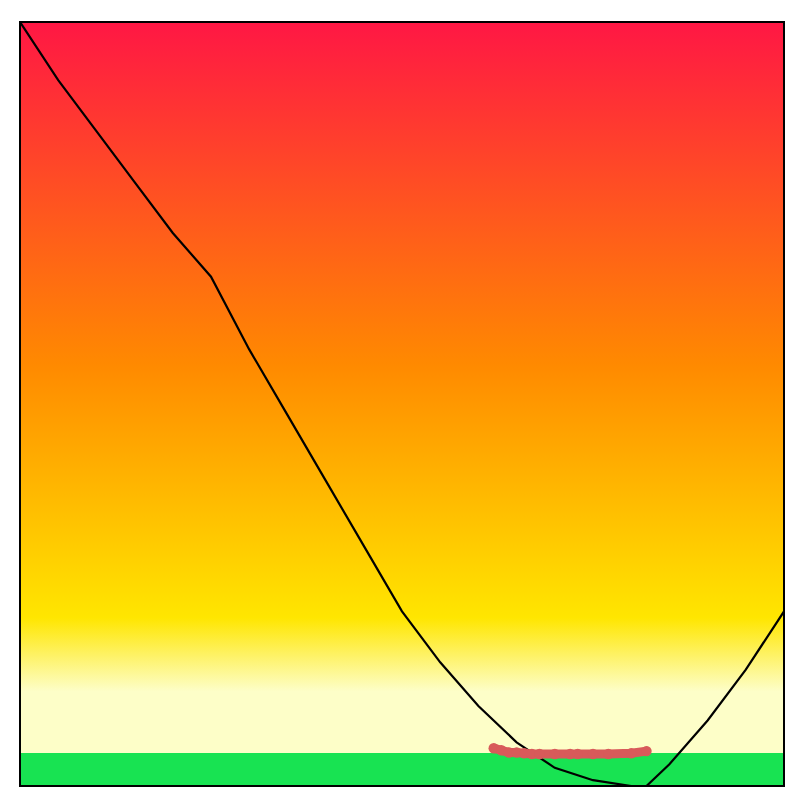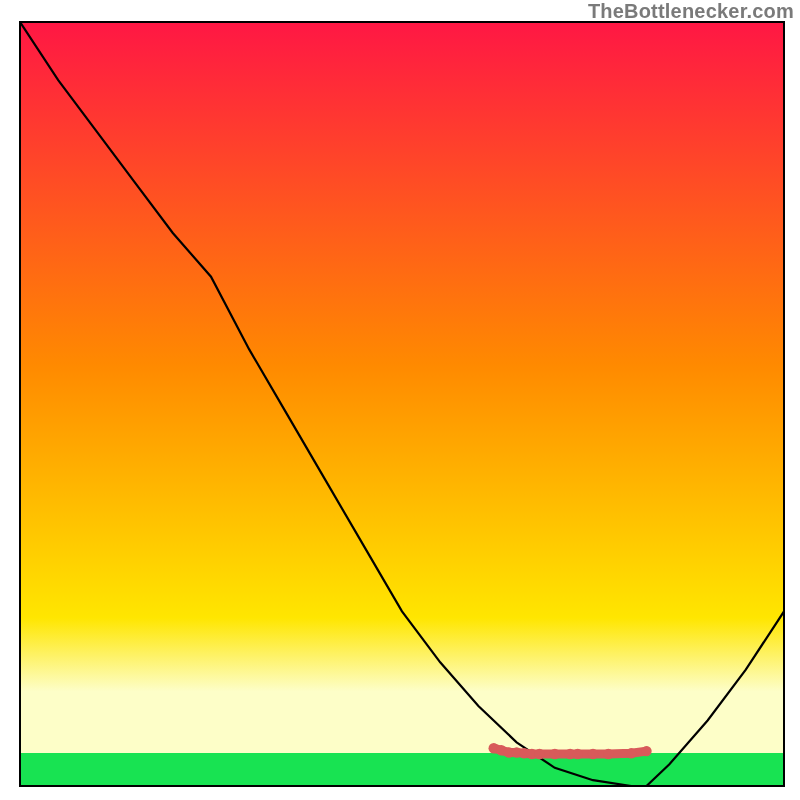--- a/index.html
+++ b/index.html
@@ -30,21 +30,20 @@
     position: absolute;
     left: 0;
     top: 0;
   }
 </style>
 </head>
 <body>
 
 <div class="container">
 
-  <div class="attribution">TheBottlenecker.com</div>
 
   <svg class="plot-svg" width="800" height="800">
     <defs>
       <linearGradient id="bgGrad" x1="0" y1="0" x2="0" y2="1">
         <stop id="g-top" offset="0%" stop-color="#ff1744"></stop>
         <stop id="g-um" offset="45%" stop-color="#ff8a00"></stop>
         <stop id="g-lm" offset="78%" stop-color="#ffe600"></stop>
         <stop id="g-pb1" offset="87.62%" stop-color="#fdfec8"></stop>
         <stop id="g-pb2" offset="95.71%" stop-color="#fdfec8"></stop>
         <stop id="g-gr1" offset="95.71%" stop-color="#18e352"></stop>

